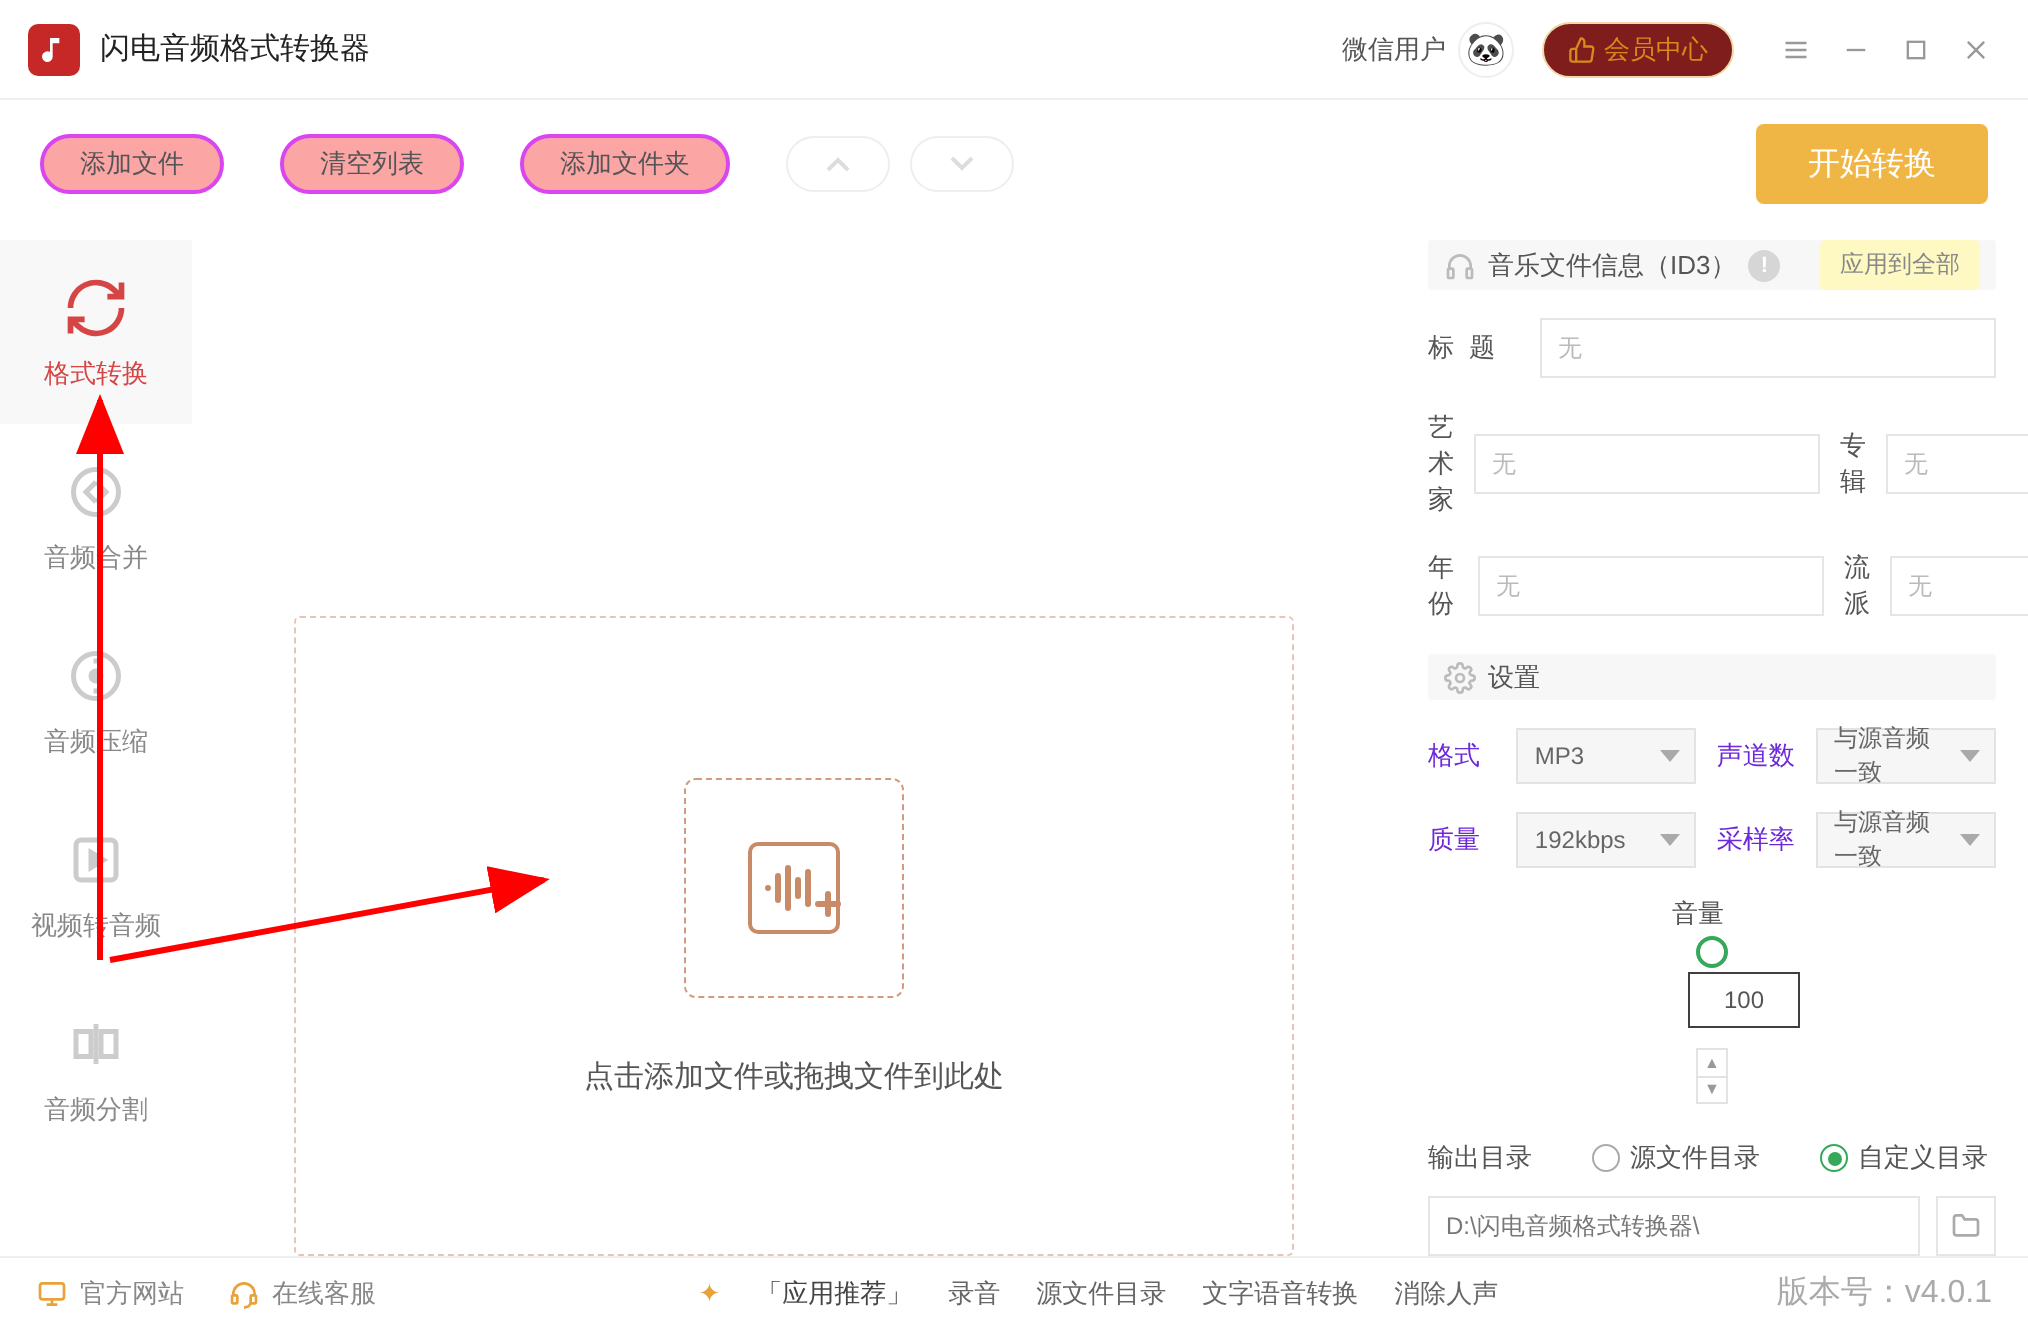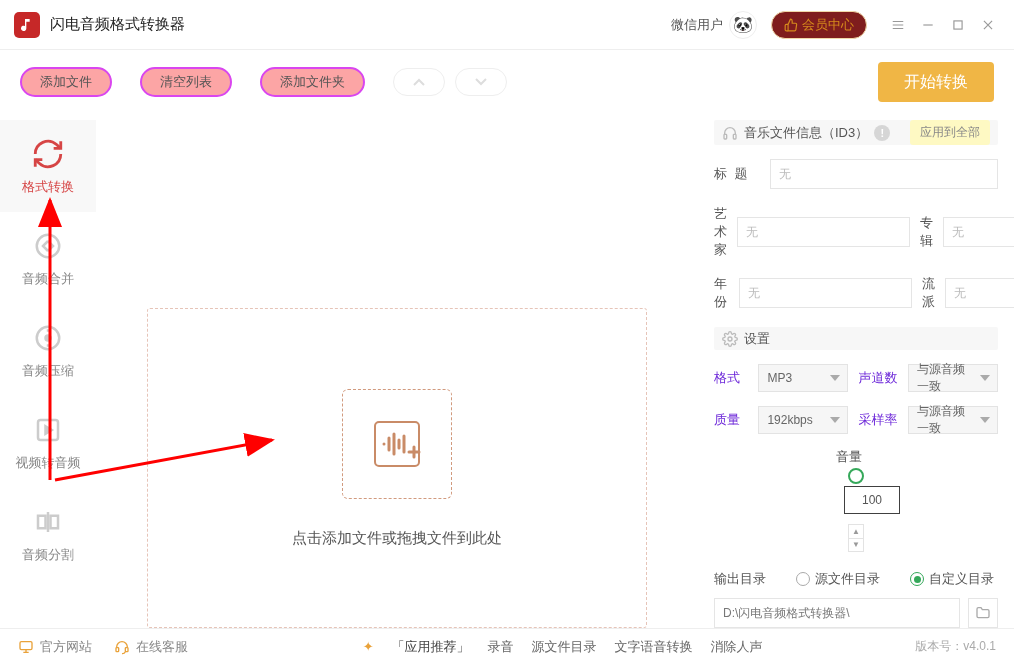--- a/index.html
+++ b/index.html
@@ -83,21 +83,21 @@
 .path-row input { flex:1; height:30px; border:1px solid #e5e5e5; padding:0 8px; font-size:12px; color:#777; outline:none; }
 .folder-btn { width:30px; height:30px; border:1px solid #e5e5e5; display:flex; align-items:center; justify-content:center; cursor:pointer; color:#999; }
 
 
 .statusbar { position:absolute; bottom:0; left:0; right:0; height:36px; border-top:1px solid #eee; display:flex; align-items:center; padding:0 18px; font-size:13px; color:#777; }
 .status-link { display:flex; align-items:center; gap:6px; margin-right:22px; cursor:pointer; color:#888; }
 .status-center { flex:1; display:flex; align-items:center; justify-content:center; gap:18px; }
 .status-center a { color:#666; cursor:pointer; font-size:13px; }
 .status-center a.bracket { color:#444; }
 .status-center .sparkle { color:#e9a23a; }
-.version { font-size:12px; color:#aaa; }
+.version { font-size:16px; color:#aaa; }
 
 
 .anno-svg { position:absolute; left:0; top:0; pointer-events:none; }
 </style>
 </head>
 <body>
 
 <div class="titlebar">
   <div class="app-logo">
     <svg viewBox="0 0 24 24" width="16" height="16" fill="#fff">

